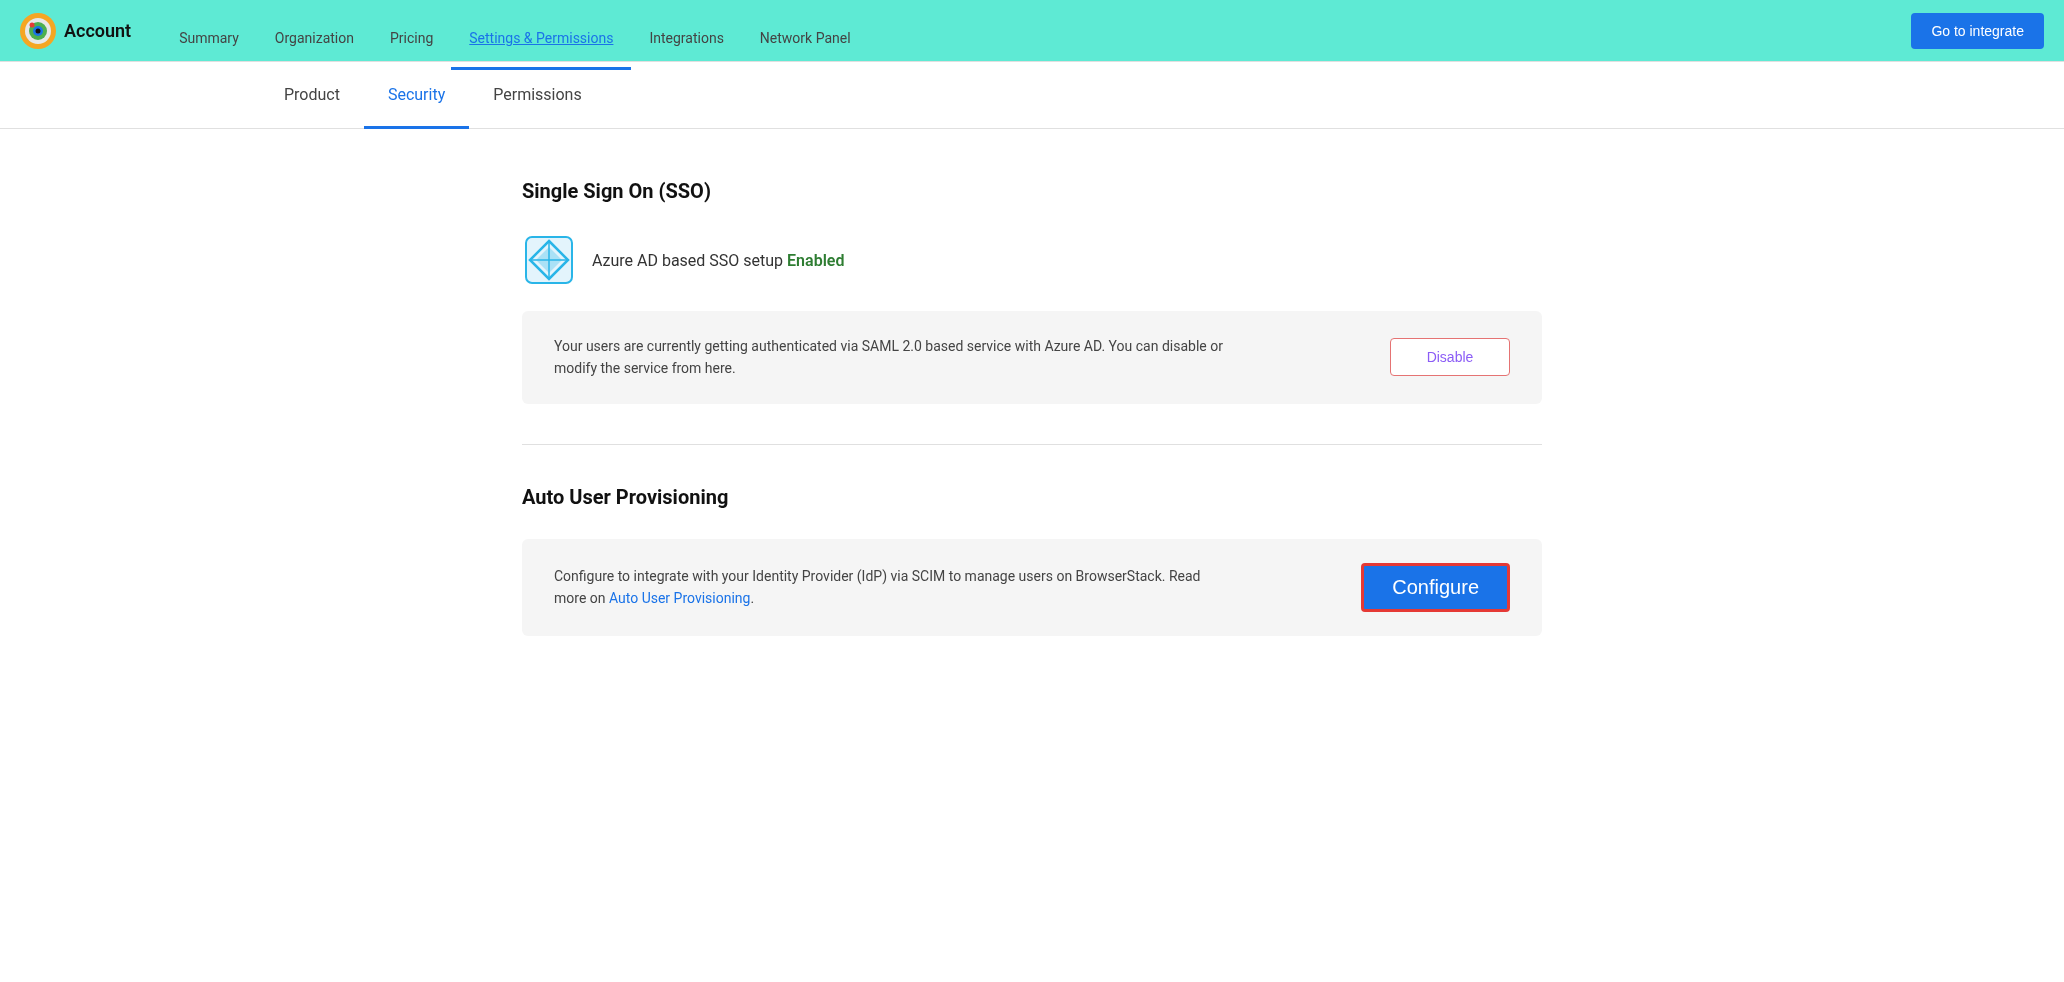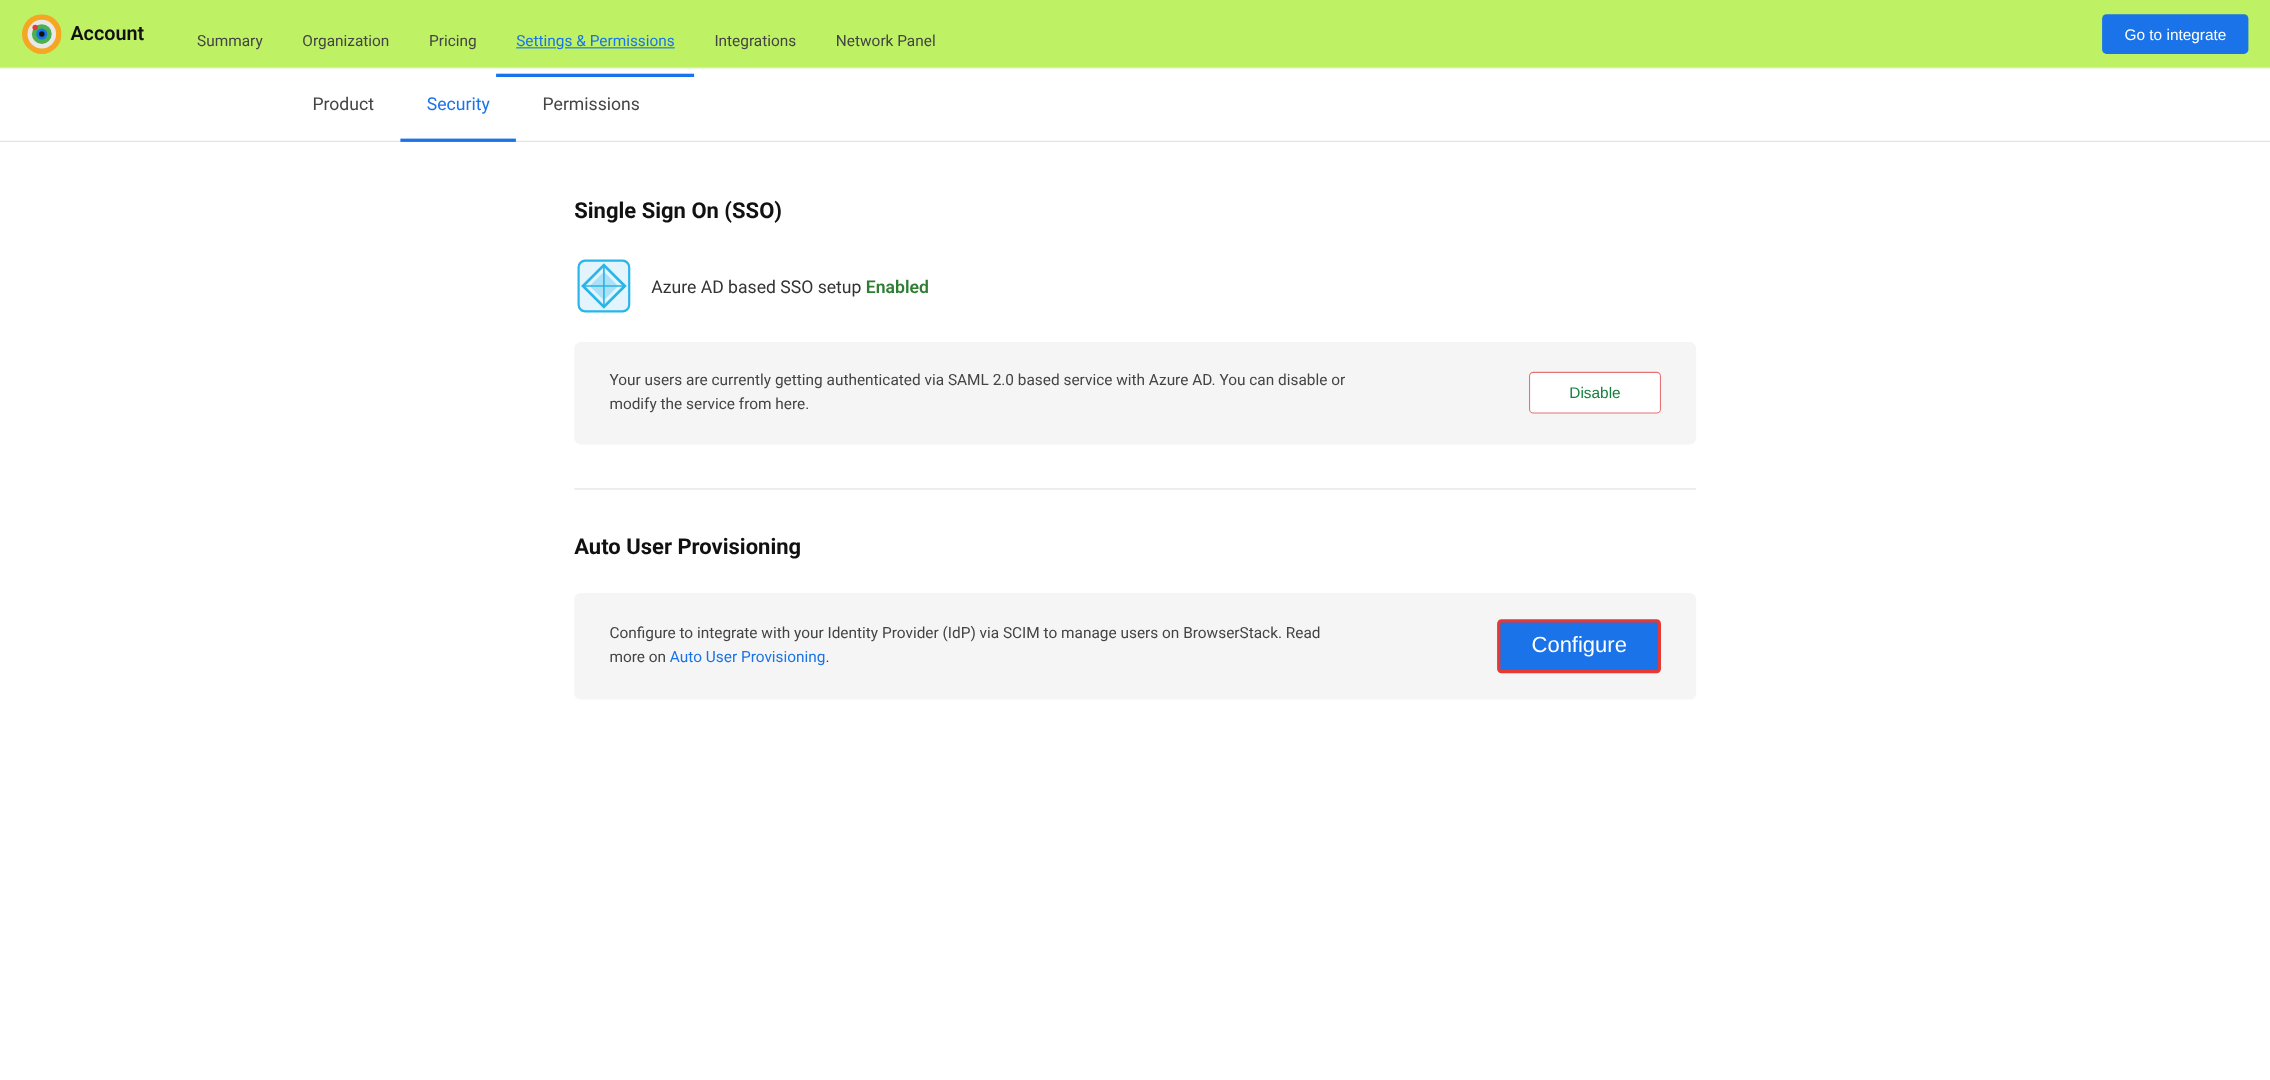--- a/index.html
+++ b/index.html
@@ -5,21 +5,21 @@
     * { box-sizing: border-box; margin: 0; padding: 0; }
     body { font-family: -apple-system, BlinkMacSystemFont, 'Segoe UI', Roboto, sans-serif; background: #fff; color: #333; }
 
     
     .top-nav {
       display: flex;
       align-items: center;
       height: 62px;
       border-bottom: 1px solid #e0e0e0;
       padding: 0 20px;
-      background: #bef264;
+      background: #5eead4;
       position: relative;
     }
     .logo-area {
       display: flex;
       align-items: center;
       gap: 8px;
       margin-right: 30px;
     }
     .logo-icon {
       width: 36px;
@@ -136,21 +136,21 @@
       gap: 40px;
     }
     .info-box-text {
       font-size: 14px;
       color: #444;
       line-height: 1.6;
       max-width: 680px;
     }
     .btn-disable {
       border: 1px solid #e57373;
-      color: #15803d;
+      color: #8b5cf6;
       background: #fff;
       border-radius: 4px;
       padding: 10px 30px;
       font-size: 14px;
       cursor: pointer;
       white-space: nowrap;
       min-width: 120px;
     }
 
     .divider {

